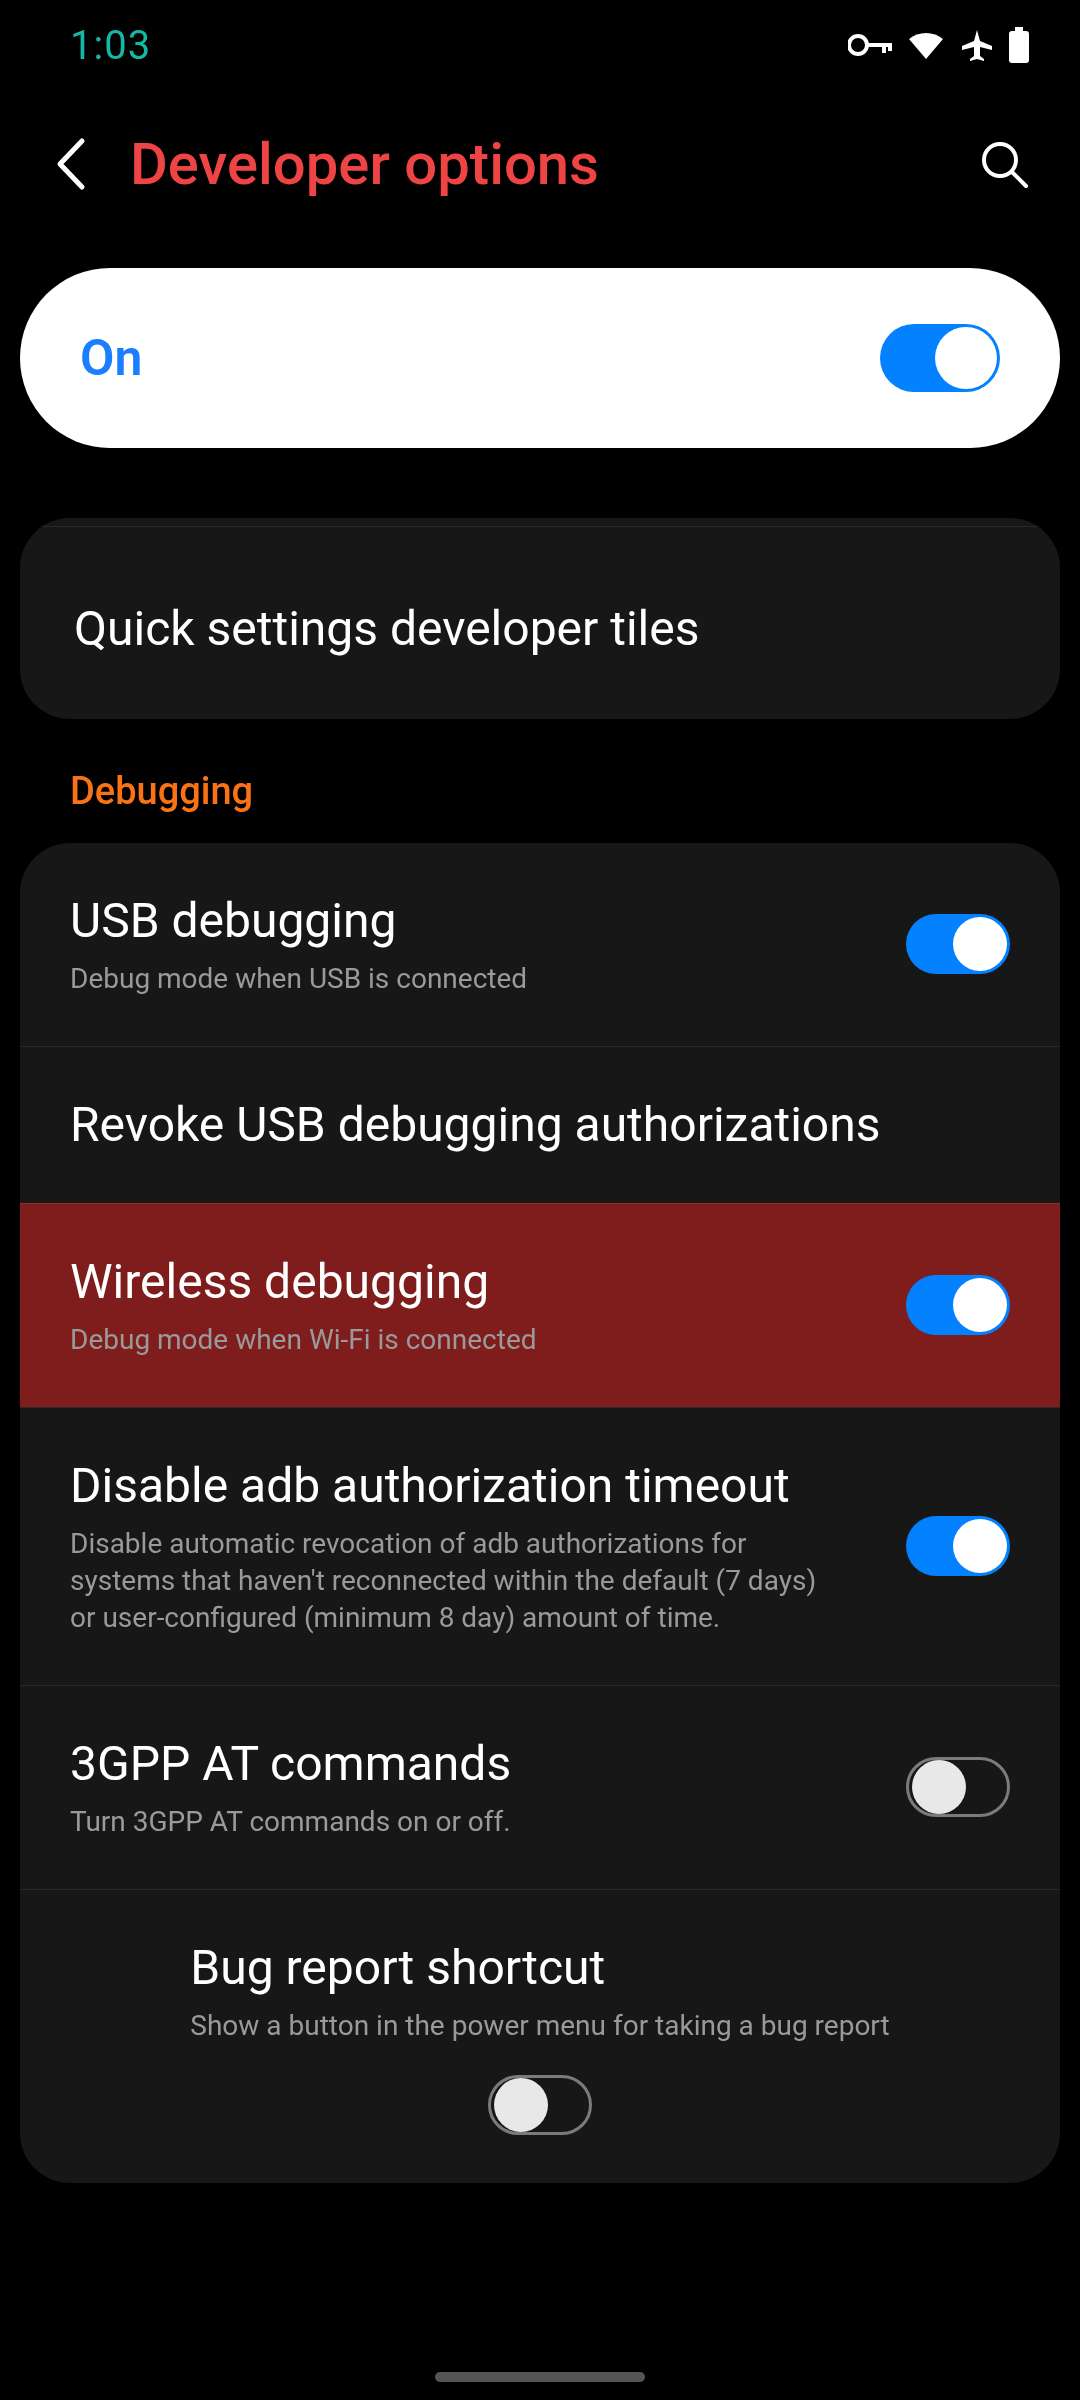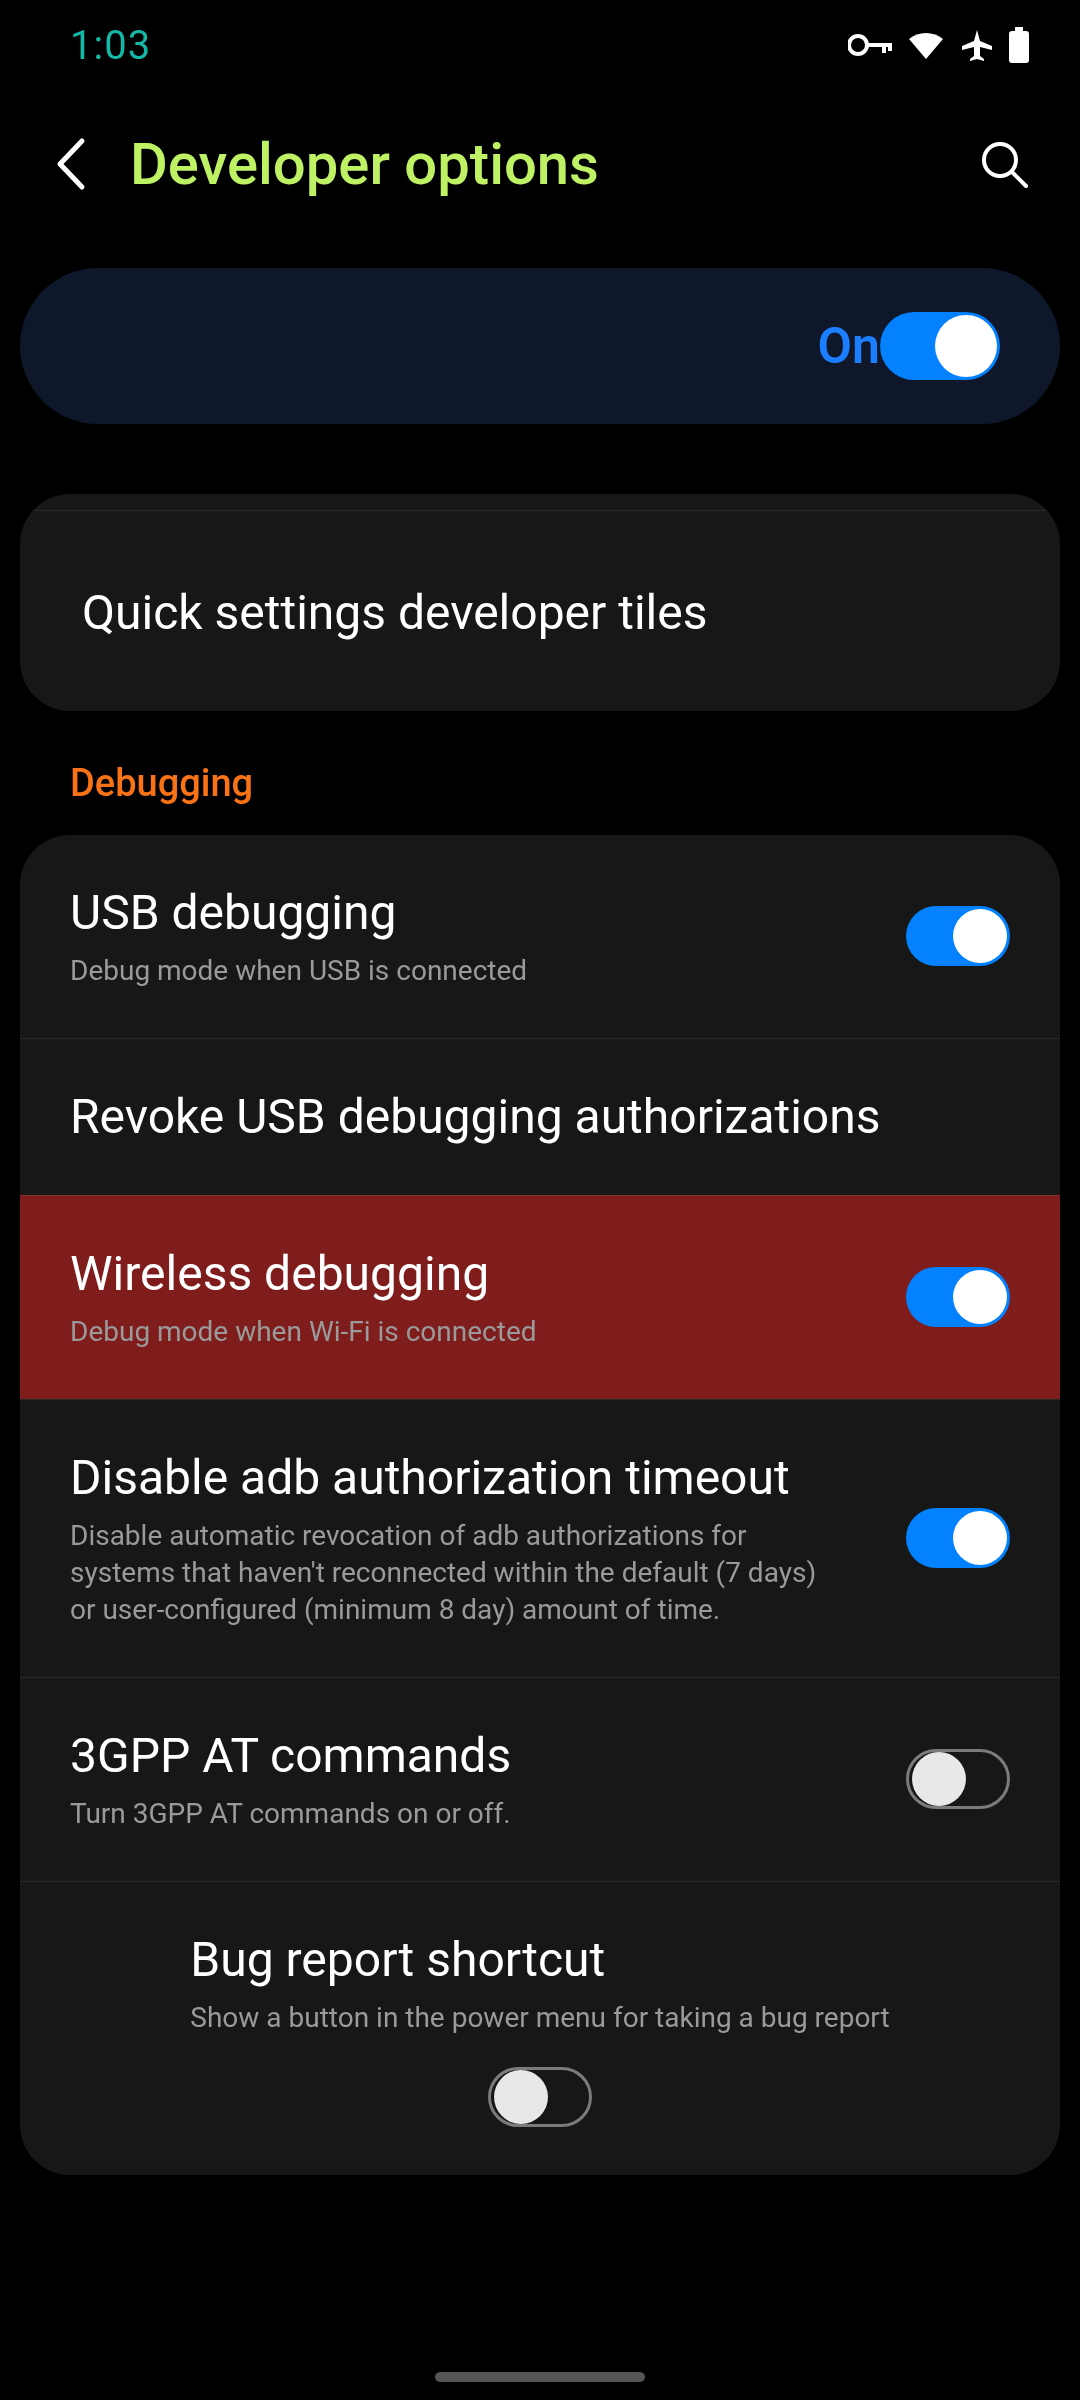--- a/index.html
+++ b/index.html
@@ -39,33 +39,33 @@
     display: flex;
     align-items: center;
     padding: 40px 50px 60px 50px;
     gap: 40px;
   }
   .back-chevron svg { display:block; }
   .app-title {
     flex: 1;
     font-size: 58px;
     font-weight: 500;
-    color: #bef264;
+    color: #ef4444;
   }
   .search-btn svg { display:block; }
 
   
   .master-toggle {
     margin: 10px 20px;
-    background: #0f172a;
+    background: #ffffff;
     border-radius: 90px;
-    height: 156px;
-    display: flex;
-    align-items: center;
-    justify-content: flex-end;
+    height: 180px;
+    display: flex;
+    align-items: center;
+    justify-content: space-between;
     padding: 0 60px 0 60px;
   }
   .master-toggle-label {
     color: #1a7eff;
     font-size: 50px;
     font-weight: 600;
   }
 
   
   .content {
@@ -74,21 +74,21 @@
     flex-direction: column;
   }
 
   
   .card {
     background: #171717;
     margin: 0 20px;
     border-radius: 50px;
     overflow: hidden;
   }
-  .card.single { padding: 12px; }
+  .card.single { padding: 4px; }
   .row {
     display: flex;
     align-items: center;
     justify-content: space-between;
     padding: 48px 50px;
     gap: 30px;
     border-top: 1px solid rgba(255,255,255,0.08);
   }
   .row.first { border-top: none; }
   .row.highlighted {

